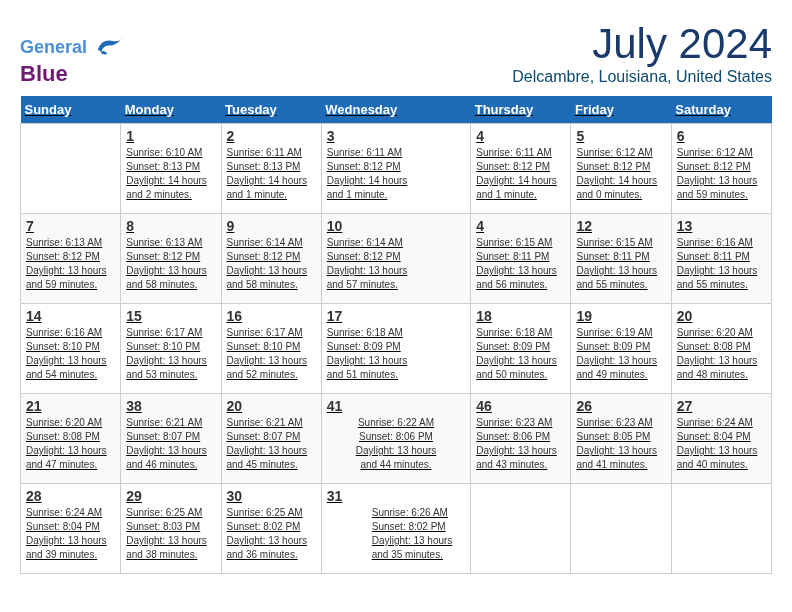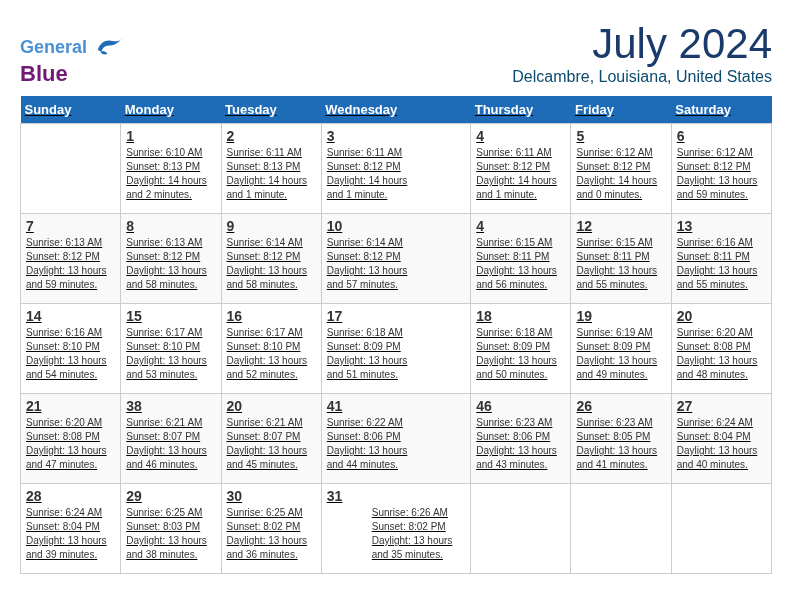--- a/index.html
+++ b/index.html
@@ -285,21 +285,21 @@
         </td>
         <td>
           <span class="day-num">20</span>
           <div class="day-info" style="white-space: pre-line;">Sunrise: 6:21 AM
 Sunset: 8:07 PM
 Daylight: 13 hours
 and 45 minutes.</div>
         </td>
         <td>
           <span class="day-num">41</span>
-          <div class="day-info" style="white-space: pre-line;">Sunrise: 6:22 AM
+          <div class="day-info" style="white-space: pre-line; text-align: center;">Sunrise: 6:22 AM
 Sunset: 8:06 PM
 Daylight: 13 hours
 and 44 minutes.</div>
         </td>
         <td>
           <span class="day-num">46</span>
           <div class="day-info" style="white-space: pre-line;">Sunrise: 6:23 AM
 Sunset: 8:06 PM
 Daylight: 13 hours
 and 43 minutes.</div>

